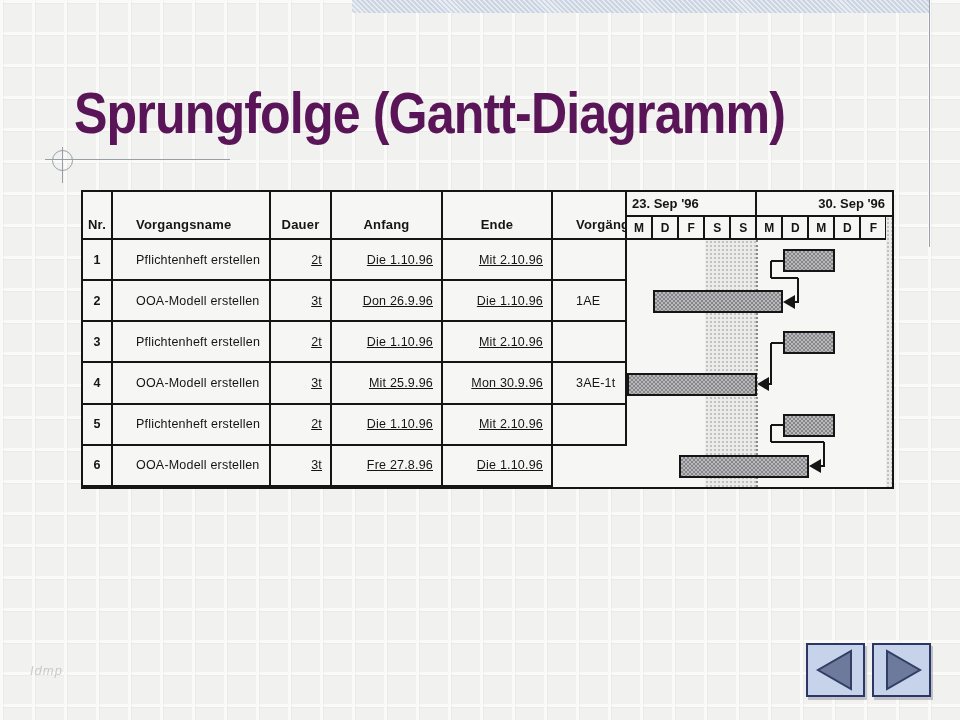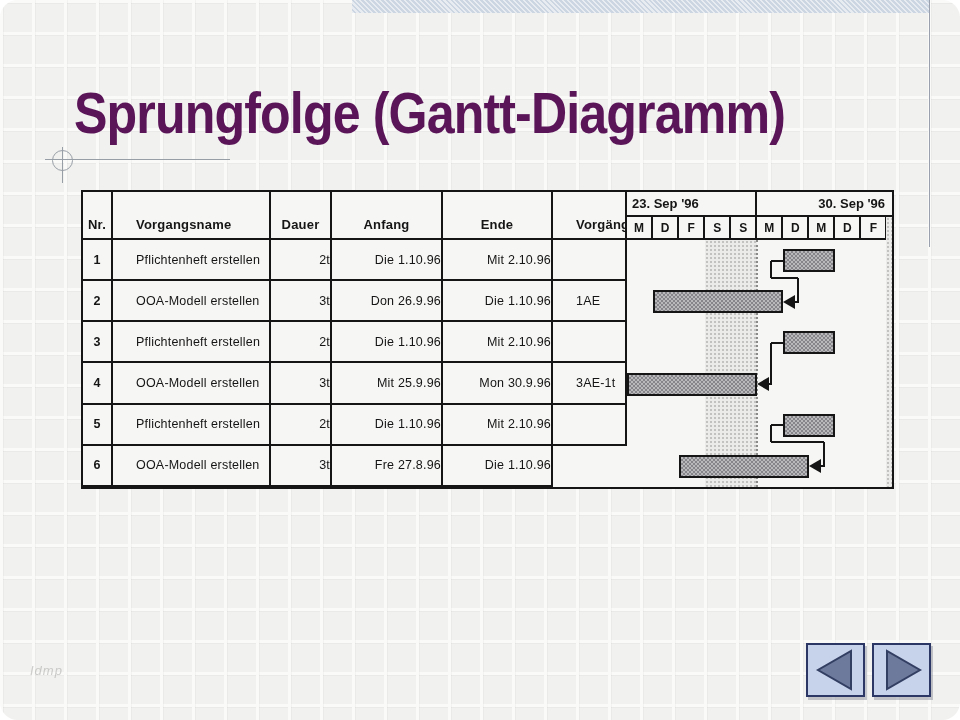--- a/index.html
+++ b/index.html
@@ -4,21 +4,20 @@
 <style>
   html,body{margin:0;padding:0;}
   .slide{
     position:relative; width:960px; height:720px; overflow:hidden;
     font-family:"Liberation Sans", sans-serif; color:#151515;
     background-color:#f1f1ef;
     background-image:
       linear-gradient(to right, #fafaf9 0 3px, rgba(120,120,120,0.06) 3px 4px, transparent 4px),
       linear-gradient(to bottom, #fafaf9 0 3px, rgba(120,120,120,0.06) 3px 4px, transparent 4px);
     background-size:32px 32px;
-    border-radius:18px;
   }
   
   .top-strip{
     position:absolute; left:352px; top:0; width:578px; height:13px;
     background-color:#ccd6e3;
     background-image:repeating-linear-gradient(45deg, rgba(255,255,255,0.55) 0 1.5px, transparent 1.5px 3.5px);
   }
   .right-rule{ position:absolute; left:929px; top:0; width:1px; height:247px; background:#9aa0ad; }
 
   
@@ -39,21 +38,21 @@
     position:absolute; left:0; top:0; width:544px; height:295px;
     display:grid;
     grid-template-columns:30px 158px 61px 111px 110px 74px;
     grid-template-rows:48px repeat(6, 41.1667px);
     font-size:12.5px; letter-spacing:0.2px;text-align:right;
   }
   .tpane > div{ box-sizing:border-box; border-right:2px solid #151515; border-bottom:2px solid #151515; display:flex; align-items:center; overflow:hidden; white-space:nowrap; }
   .tpane .hd{ font-weight:700; font-size:13px; align-items:flex-end; padding-bottom:6px; }
   .c-center{ justify-content:center; }
   .c-left{ justify-content:flex-start; padding-left:23px; }
-  .c-right{ justify-content:flex-end; padding-right:0; }
+  .c-right{ justify-content:flex-end; padding-right:8px;text-decoration:underline; }
   .nr{ font-weight:700; justify-content:center; }
 
   .gpane{ position:absolute; left:544px; top:0; width:265px; height:295px; }
   .wk-row{ position:absolute; left:0; top:0; height:35px; width:265px; }
   .wk1{ position:absolute; left:0; top:0; width:130.25px; height:25px; box-sizing:border-box; border-right:2px solid #151515; border-bottom:2px solid #151515; font-weight:700; font-size:13px; display:flex; align-items:center; padding-left:5px; }
   .wk2{ position:absolute; left:130.25px; top:0; width:134.75px; height:25px; box-sizing:border-box; border-bottom:2px solid #151515; font-weight:700; font-size:13px; display:flex; align-items:center; justify-content:flex-end; padding-right:7px; }
   .day-row{ position:absolute; left:0; top:25px; height:23px; width:265px; display:flex; }
   .day-cell{ box-sizing:border-box; width:26.05px; height:23px; border-right:2px solid #151515; border-bottom:2px solid #151515; display:flex; align-items:center; justify-content:center; font-weight:700; font-size:12px; }
   .day-sliver{ box-sizing:border-box; width:4.5px; height:23px; border-bottom:2px solid #151515; }
 

